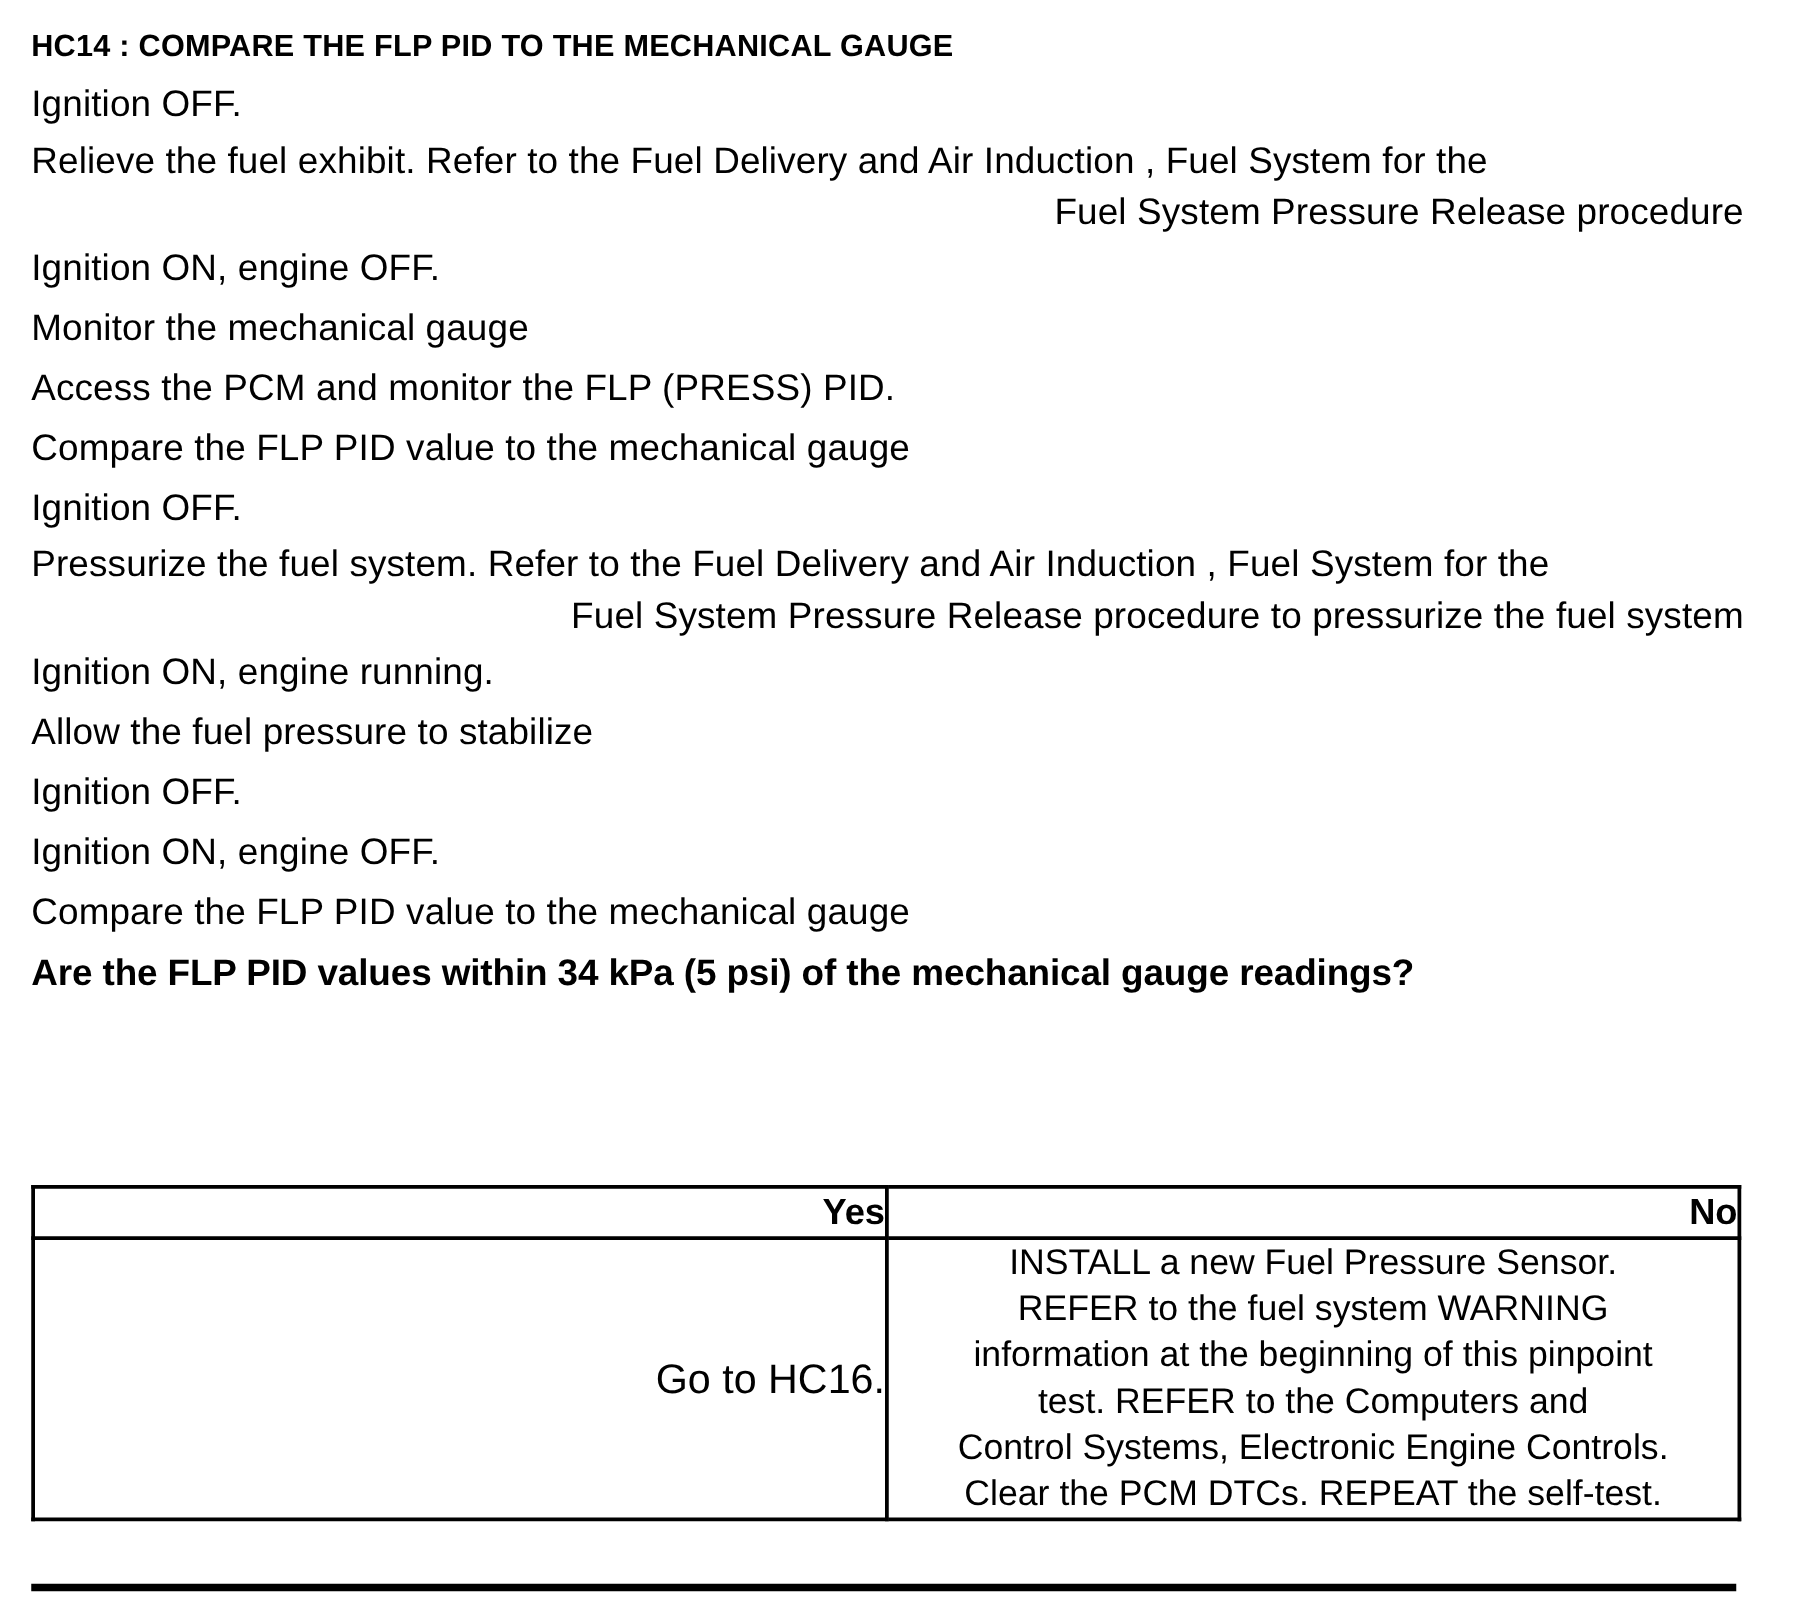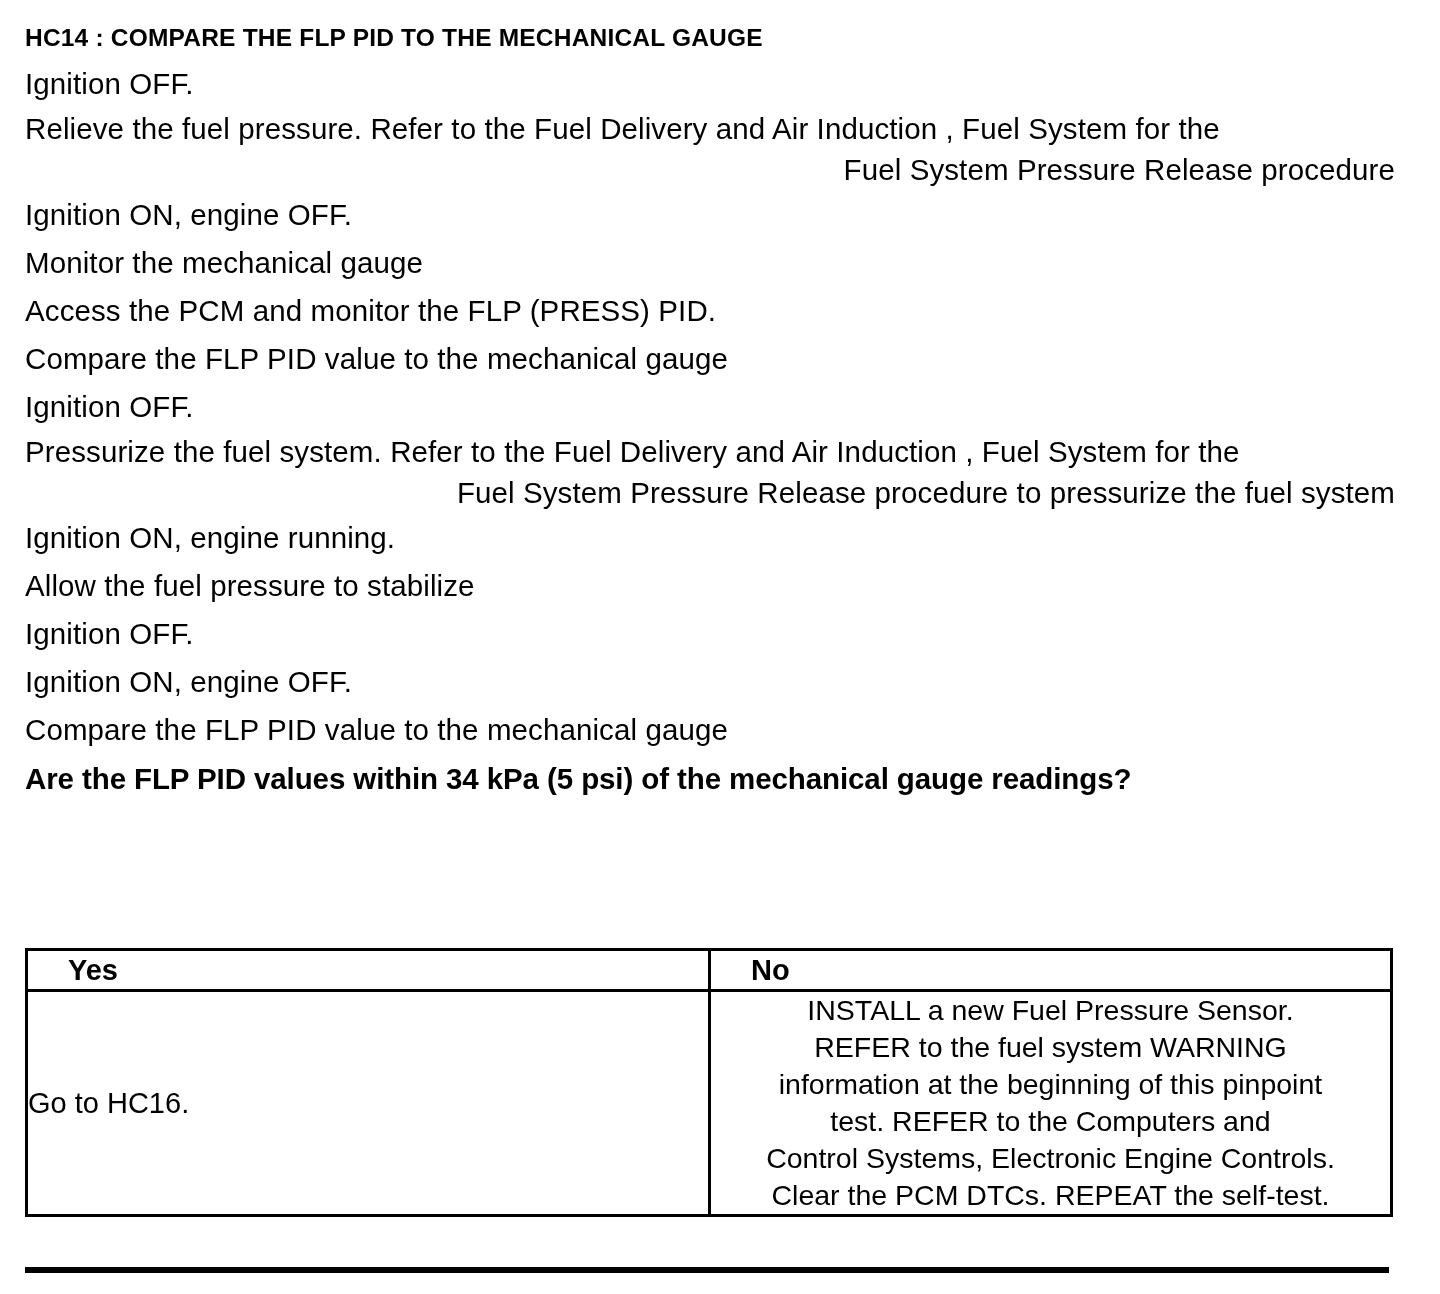--- a/index.html
+++ b/index.html
@@ -84,31 +84,30 @@
   .decision-table td {
     border: 3px solid #000;
     padding: 0;
     vertical-align: middle;
     color: #000;
   }
   .decision-table th {
     height: 38px;
     font-size: 29px;
     font-weight: bold;
-    text-align: left;
+    text-align: right;
     line-height: 38px;
-    padding-left: 40px;
   }
   .col-yes { width: 683px; }
   .col-no  { width: 682px; }
 
   .cell-yes {
     height: 222px;
-    text-align: left;
-    font-size: 29px;
+    text-align: right;
+    font-size: 33px;
     line-height: 36px;
   }
   .cell-no {
     height: 222px;
     text-align: center;
     font-size: 28.5px;
     line-height: 37px;
     padding: 2px 4px 0 4px;
   }
   .cell-no .nline { display: block; white-space: nowrap; }
@@ -129,21 +128,21 @@
 <div class="page">
 
   <div class="steps">
 
     <div class="step title">HC14 : COMPARE THE FLP  PID TO THE MECHANICAL GAUGE</div>
 
 
     <div class="step">Ignition OFF.</div>
 
     <div class="step wrapped">
-      <span class="l1">Relieve the fuel pressure. Refer to the Fuel Delivery and Air Induction , Fuel System for the</span>
+      <span class="l1">Relieve the fuel exhibit. Refer to the Fuel Delivery and Air Induction , Fuel System for the</span>
       <span class="l2">Fuel System Pressure Release procedure</span>
     </div>
 
 
     <div class="step">Ignition ON, engine OFF.</div>
 
     <div class="step">Monitor the mechanical gauge</div>
 
     <div class="step">Access the PCM and monitor the  FLP (PRESS) PID.</div>
 

